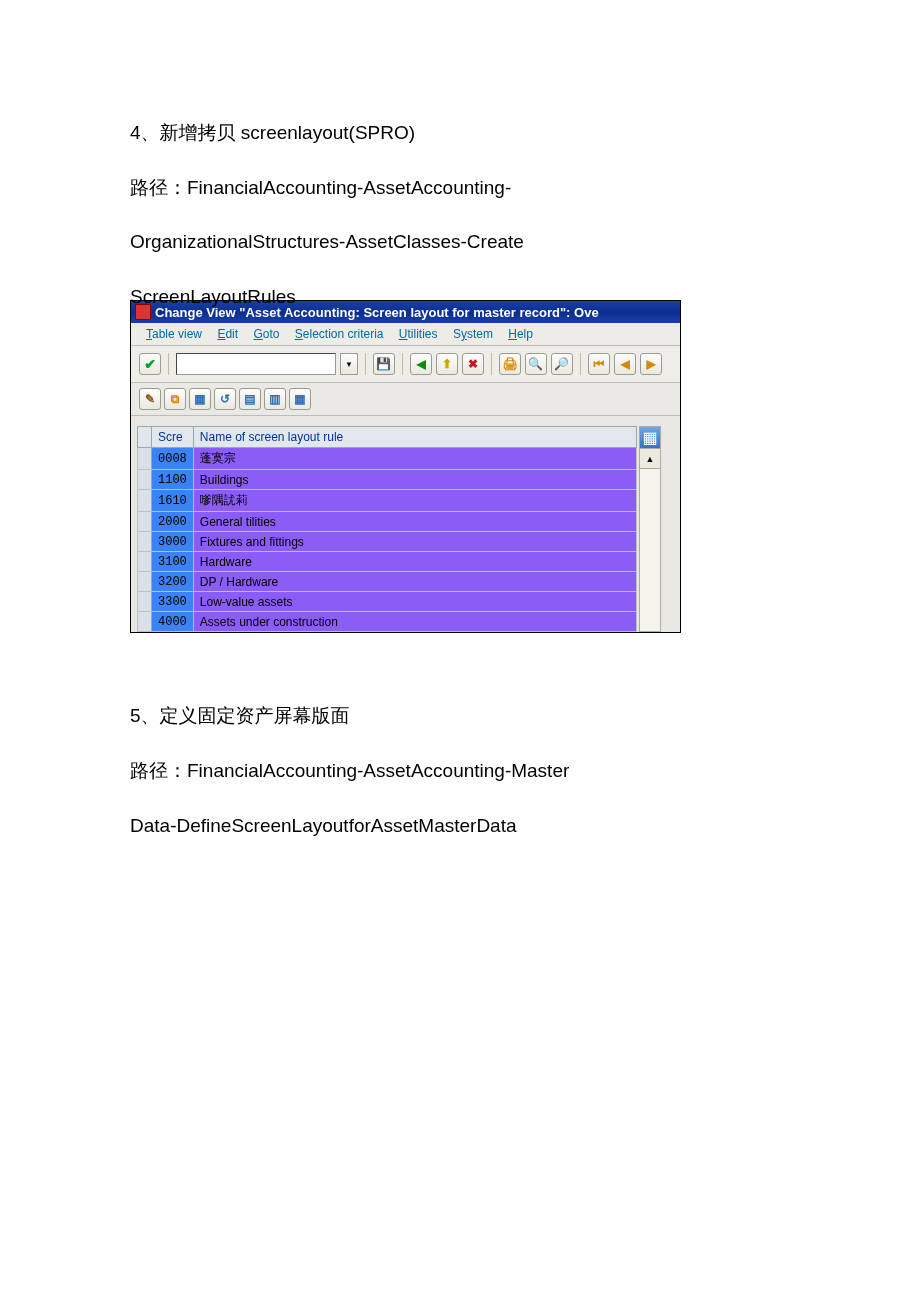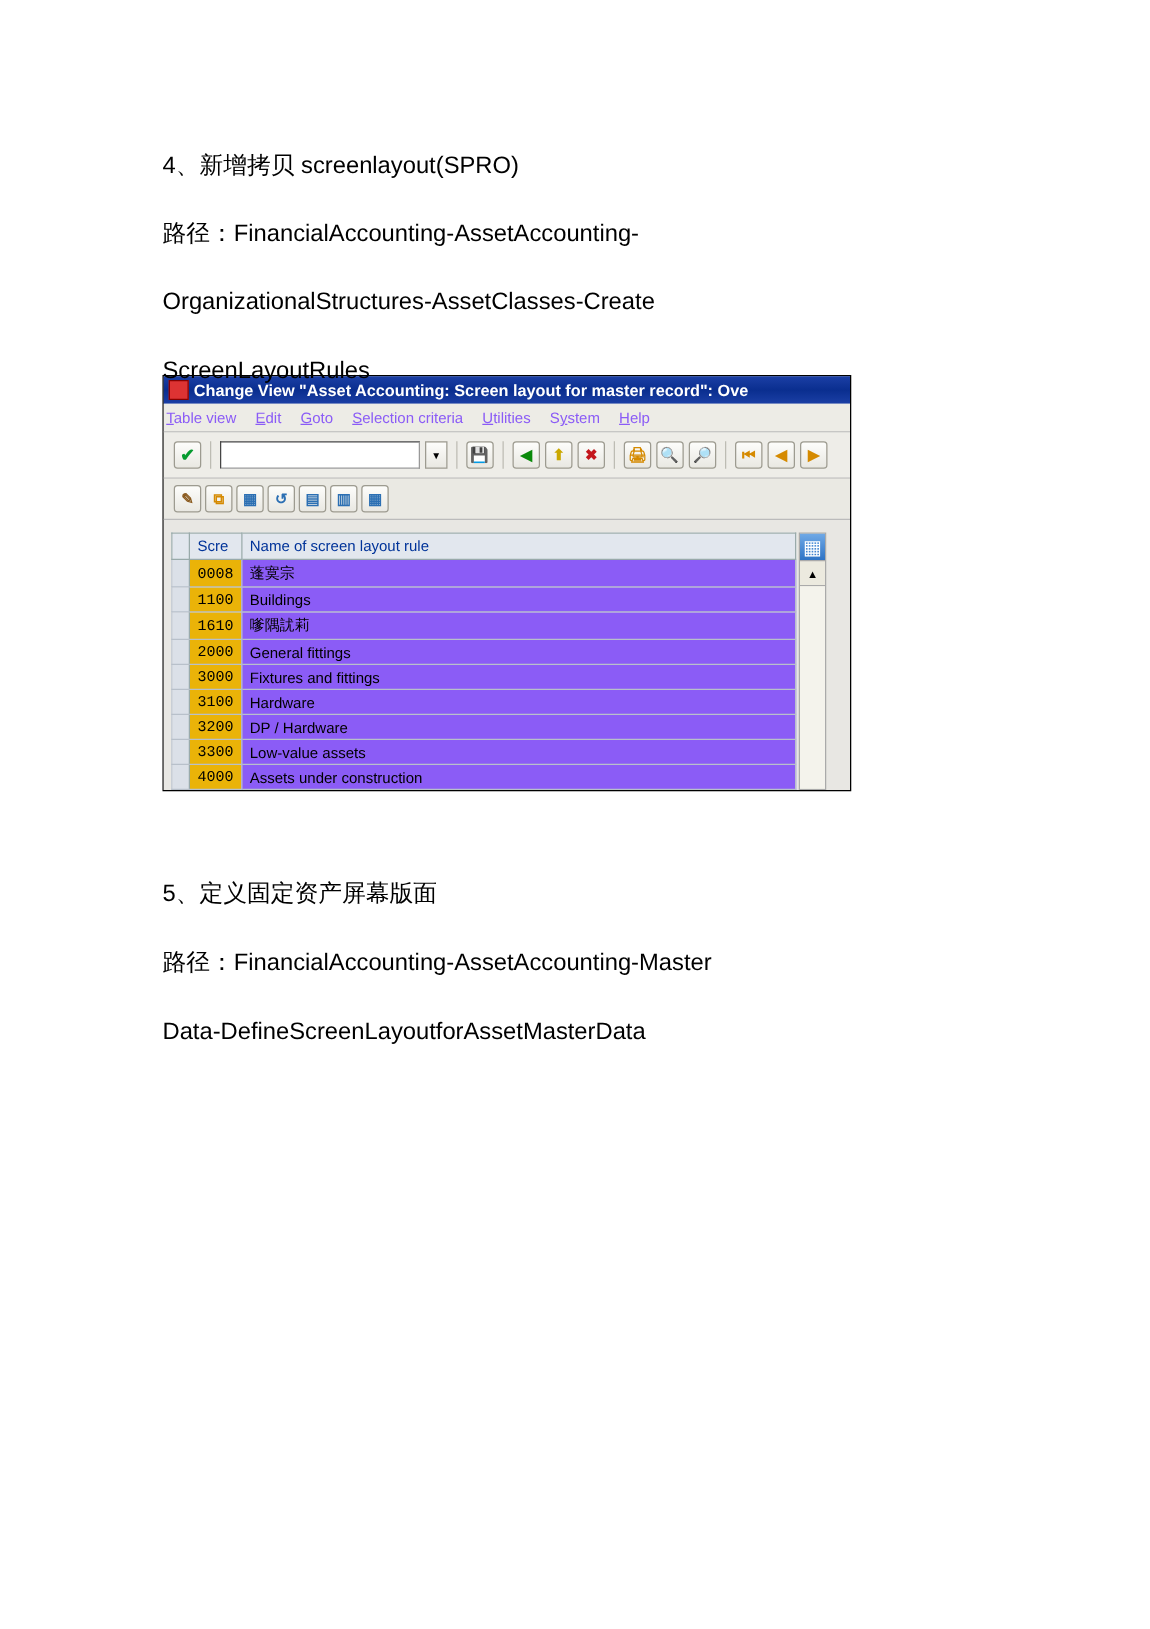--- a/index.html
+++ b/index.html
@@ -37,23 +37,23 @@
     height: 22px;
   }
   .sap-titlebar-icon {
     width: 16px; height: 16px;
     background: #d33; border: 1px solid #800;
     margin-right: 4px;
     display: inline-block;
   }
   .sap-menubar {
     background: #edece6;
-    padding: 4px 2px;
+    padding: 4px 15px;
     font-size: 12px;
-    color: #8b5cf6;
+    color: #0369a1;
     border-bottom: 1px solid #bbb;
   }
   .sap-menubar span { margin-right: 12px; cursor: default; }
   .sap-menubar u { text-decoration: underline; }
   .sap-toolbar {
     background: #eeede8;
     padding: 7px 8px;
     border-bottom: 1px solid #bbb;
     display: flex;
     align-items: center;
@@ -120,21 +120,21 @@
     height: 20px;
   }
   .sap-table td.sel {
     width: 14px;
     background: #dbe0e8;
     border-right: 1px solid #9aa;
   }
   .sap-table td.code {
     width: 38px;
     font-family: "Courier New", monospace;
-    background:#eab308;
+    background:#3b82f6;
   }
   .scroll-col {
     width: 22px;
     display:flex;
     flex-direction:column;
     border:1px solid #aaa;
     background:#eceadf;
     margin-left:2px;
   }
   .scroll-top {
@@ -231,21 +231,21 @@
               <td>Buildings</td>
             </tr>
             <tr>
               <td class="sel"></td>
               <td class="code">1610</td>
               <td>嗲隅訧莉</td>
             </tr>
             <tr>
               <td class="sel"></td>
               <td class="code">2000</td>
-              <td>General fittings</td>
+              <td>General tilities</td>
             </tr>
             <tr>
               <td class="sel"></td>
               <td class="code">3000</td>
               <td>Fixtures and fittings</td>
             </tr>
             <tr>
               <td class="sel"></td>
               <td class="code">3100</td>
               <td>Hardware</td>

